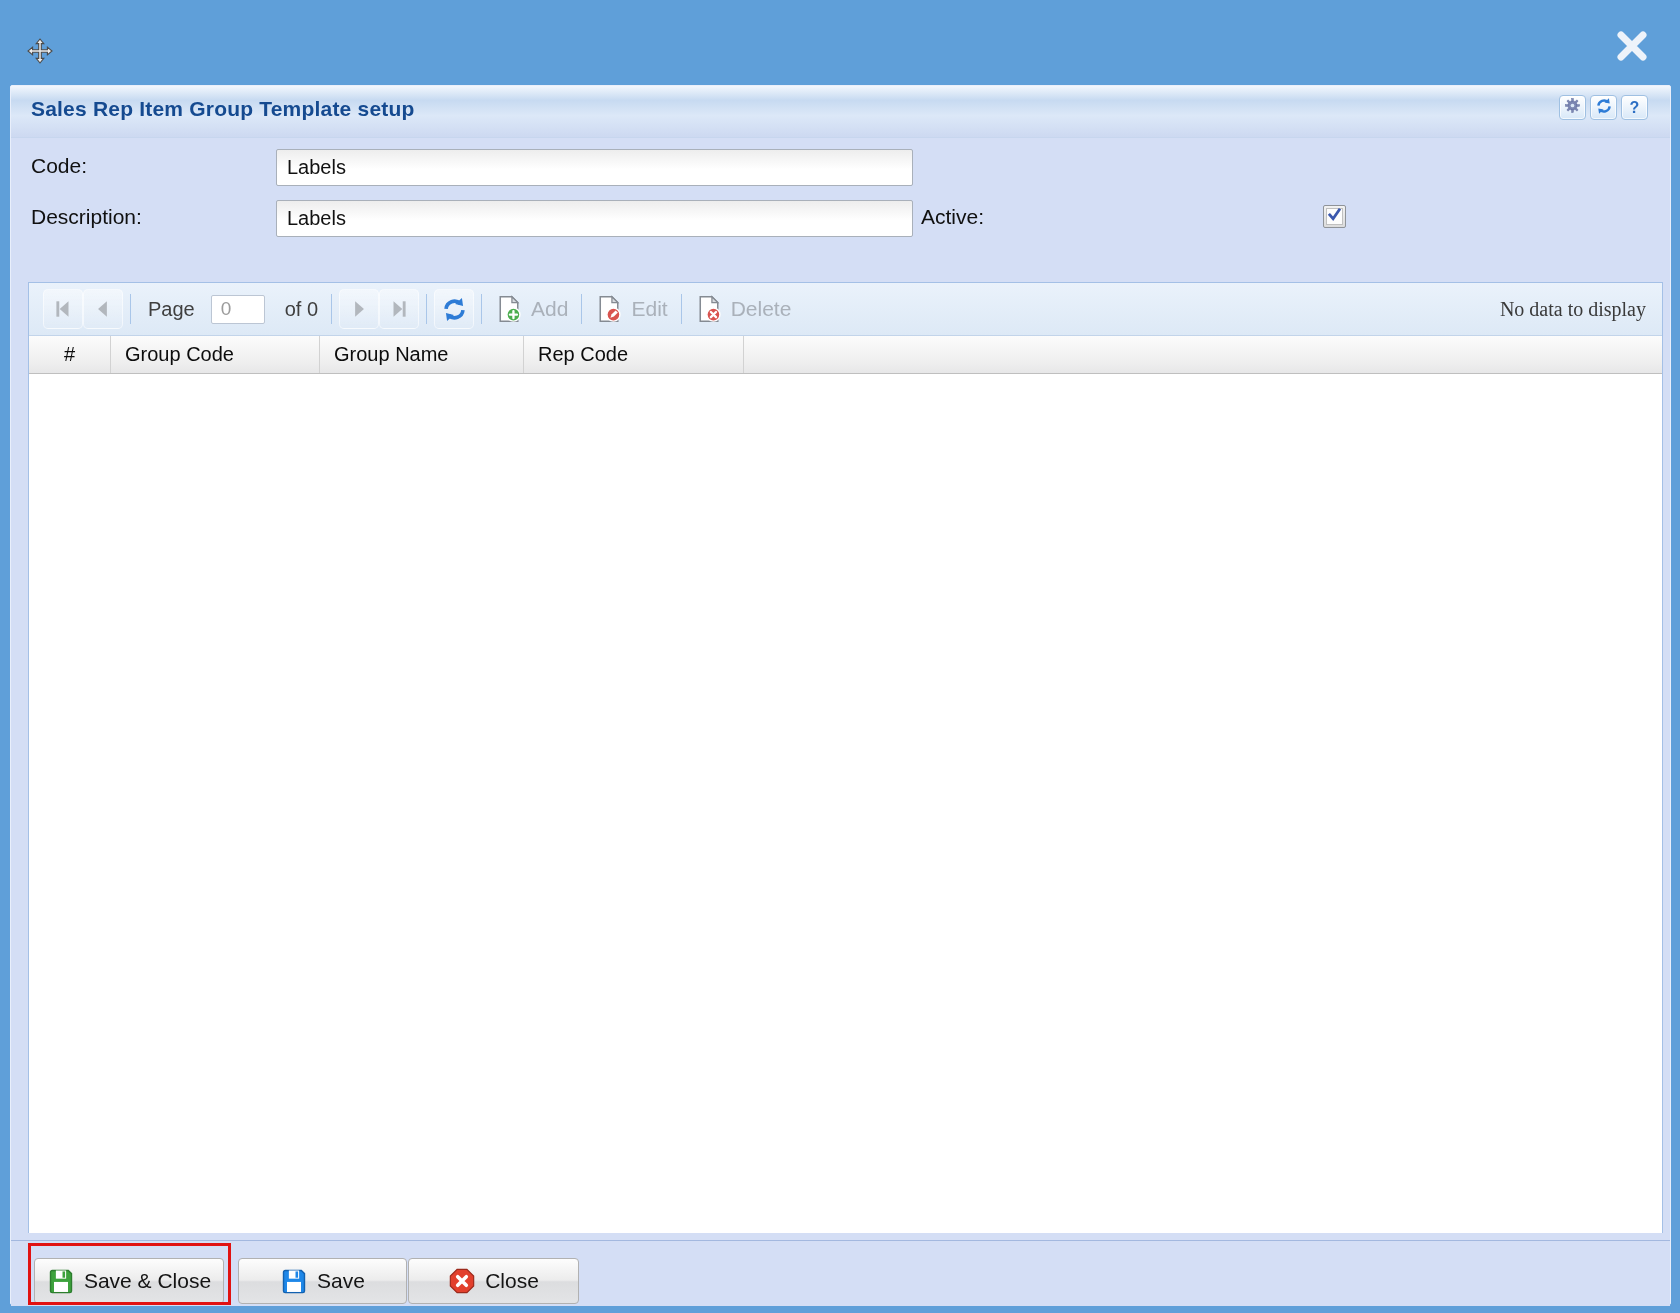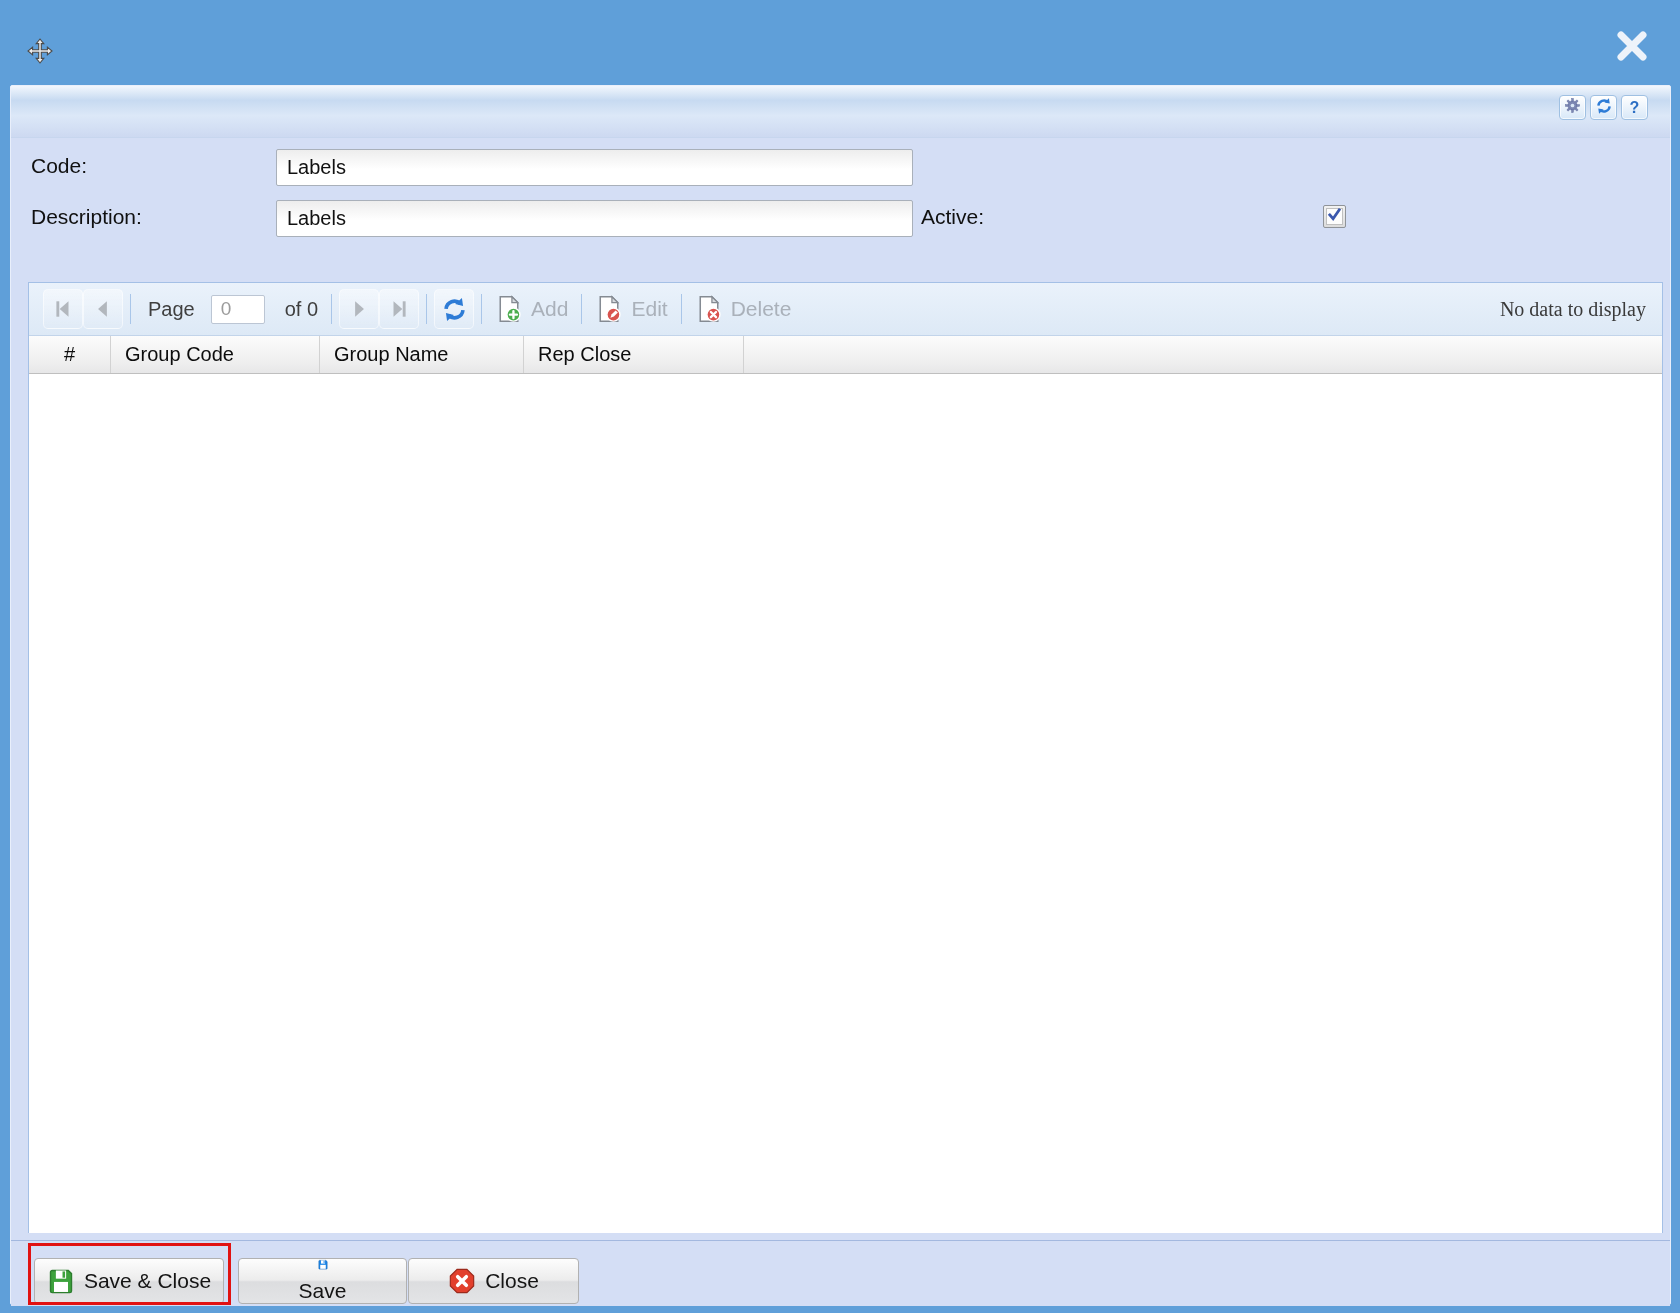--- a/index.html
+++ b/index.html
@@ -101,40 +101,41 @@
     border:3px solid #e11212; z-index:5; pointer-events:none;
   }
   .btn {
     position:absolute; top:1172px; height:46px;
     border:1px solid #b1b1b1; border-radius:4px;
     background:linear-gradient(180deg,#fdfdfd 0%,#ececec 48%,#dcdddf 52%,#e3e4e6 100%);
     display:flex; align-items:center; justify-content:center; gap:9px;
     font-size:21px; color:#141414; cursor:pointer;
   }
   .btn-saveclose { left:23px;  width:190px; }
-  .btn-save      { left:227px; width:169px;flex-direction:column; }
+  .btn-save      { left:227px; width:169px; }
   .btn-close     { left:397px; width:171px; }
 </style>
 </head>
 <body>
 
 <div class="move-cursor">
   <svg width="26" height="26" viewBox="0 0 26 26">
     <polygon points="13,1 16.8,5.6 14.3,5.6 14.3,11.7 20.4,11.7 20.4,9.2 25,13 20.4,16.8 20.4,14.3 14.3,14.3 14.3,20.4 16.8,20.4 13,25 9.2,20.4 11.7,20.4 11.7,14.3 5.6,14.3 5.6,16.8 1,13 5.6,9.2 5.6,11.7 11.7,11.7 11.7,5.6 9.2,5.6" fill="#ececec" stroke="#4a4a4a" stroke-width="1.1"></polygon>
   </svg>
 </div>
 <div class="win-close">
   <svg width="40" height="40" viewBox="0 0 40 40">
     <path d="M9 9 L31 31 M31 9 L9 31" stroke="#eef3fa" stroke-width="7" stroke-linecap="round"></path>
   </svg>
 </div>
 
 <div class="panel">
 
   <div class="titlebar">
+    <div class="title">Sales Rep Item Group Template setup</div>
     <div class="titlebar-tools">
       <div class="tool-btn">
         <span>
           <svg viewBox="0 0 24 24" width="17" height="17">
             <g fill="#7d88b3" stroke="#5d6a9a" stroke-width="0.6">
               <circle cx="12" cy="12" r="6.5"></circle>
               <rect x="10.7" y="2" width="2.6" height="4.5"></rect>
               <rect x="10.7" y="17.5" width="2.6" height="4.5"></rect>
               <rect x="2" y="10.7" width="4.5" height="2.6"></rect>
               <rect x="17.5" y="10.7" width="4.5" height="2.6"></rect>
@@ -244,21 +245,21 @@
         </svg>
         <span class="lbl">Delete</span>
       </div>
       <div class="tb-status">No data to display</div>
     </div>
 
     <div class="grid-header">
       <div class="gh-cell num" style="width:82px;">#</div>
       <div class="gh-cell" style="width:209px;">Group Code</div>
       <div class="gh-cell" style="width:204px;">Group Name</div>
-      <div class="gh-cell" style="width:220px;">Rep Close</div>
+      <div class="gh-cell" style="width:220px;">Rep Code</div>
       <div class="gh-cell gh-fill"></div>
     </div>
 
     <div class="grid-body"></div>
   </div>
 
   <div class="footer"></div>
   <div class="annotation-red"></div>
 
   <div class="btn btn-saveclose">

